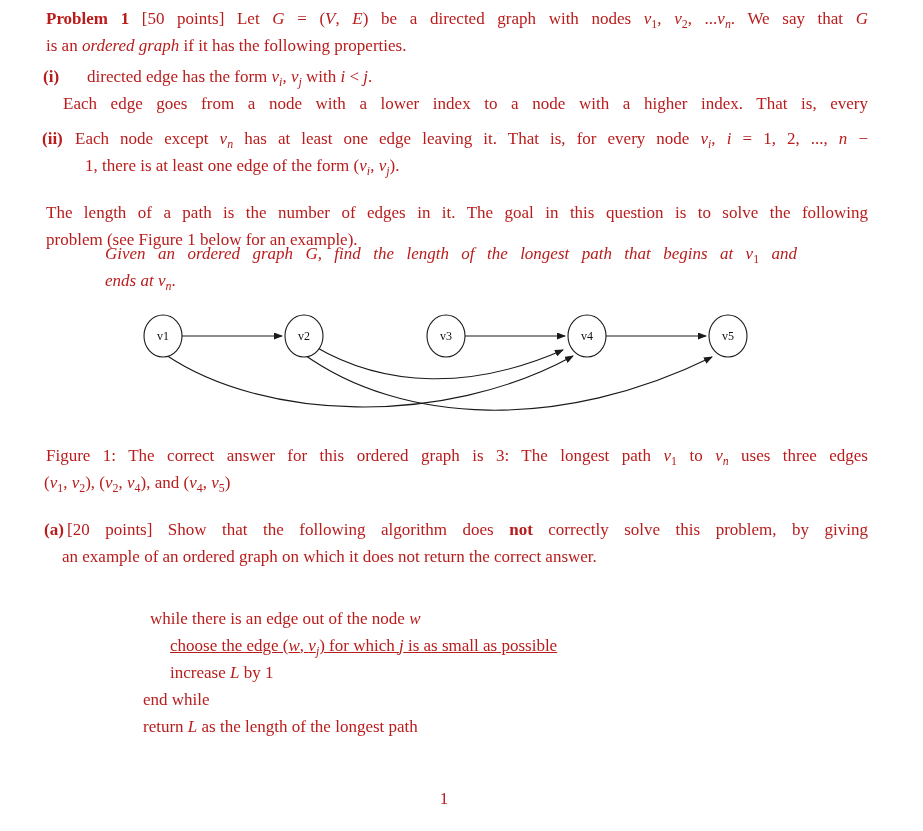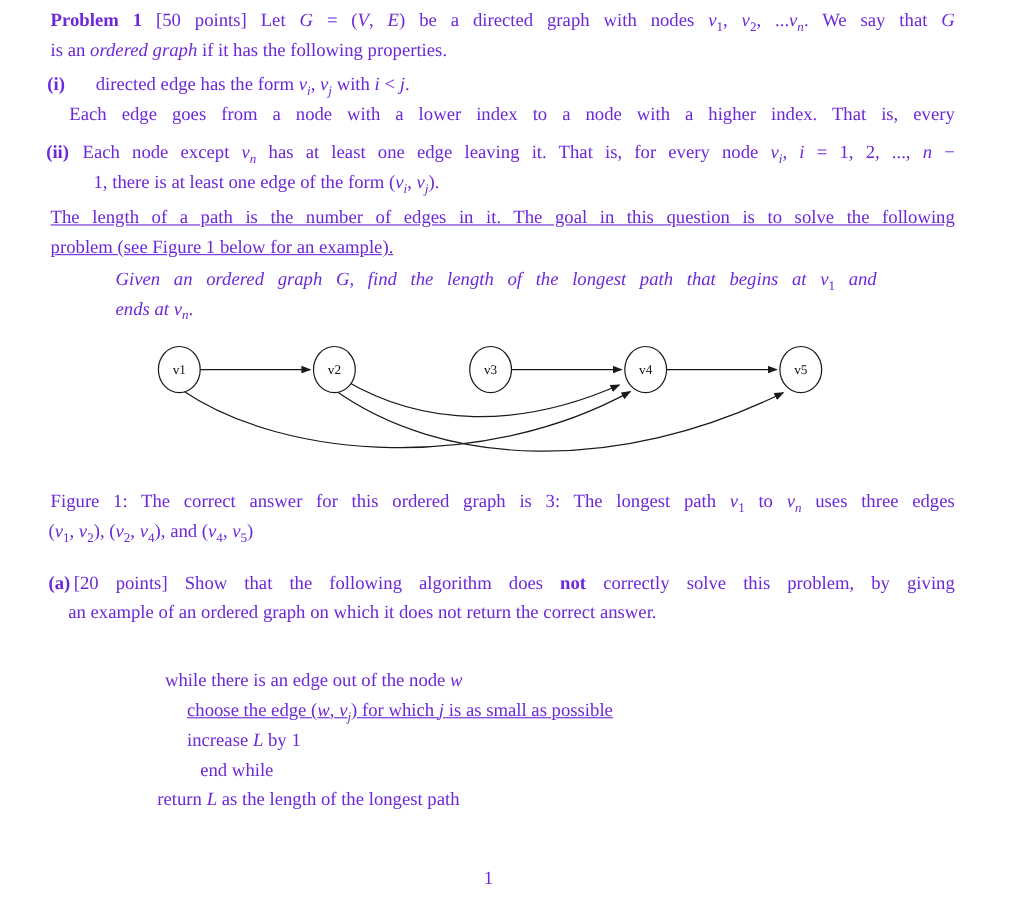--- a/index.html
+++ b/index.html
@@ -1,19 +1,19 @@
 <!DOCTYPE html>
 <html><head>
 <meta charset="utf-8">
 <style>
   html,body{margin:0;padding:0;background:#ffffff;}
   .page{
     position:relative;width:923px;height:831px;background:#ffffff;
     font-family:"Liberation Serif","DejaVu Serif",serif;
-    color:#6d28d9;font-size:17px;overflow:hidden;border-radius:32px;
+    color:#b91c1c;font-size:17px;overflow:hidden;border-radius:32px;
   }
   .blk{position:absolute;}
   .ln{height:27px;line-height:27px;white-space:pre;}
   .ln.j{white-space:normal;text-align:justify;text-align-last:justify;}
   i{font-style:italic;}
   b{font-weight:bold;}
   sub{font-size:70%;line-height:0;}
   .item-label{position:absolute;left:0;top:0;font-weight:bold;height:27px;line-height:27px;}
   .quote i{font-style:italic;}
   .figure-svg{position:absolute;left:0;top:300px;}
@@ -34,21 +34,21 @@
     <div class="ln" style="padding-left:44px;">directed edge has the form <i>v</i><sub><i>i</i></sub>, <i>v</i><sub><i>j</i></sub> with <i>i</i> &lt; <i>j</i>.</div>
     <div class="ln j" style="padding-left:20px;">Each edge goes from a node with a lower index to a node with a higher index. That is, every</div>
   </div>
 
   <div class="blk" style="top:125px;left:42px;width:826px;">
     <span class="item-label">(ii)</span>
     <div class="ln j" style="padding-left:33px;">Each node except <i>v</i><sub><i>n</i></sub> has at least one edge leaving it. That is, for every node <i>v</i><sub><i>i</i></sub>, <i>i</i> = 1, 2, ..., <i>n</i> −</div>
     <div class="ln" style="padding-left:43px;">1, there is at least one edge of the form (<i>v</i><sub><i>i</i></sub>, <i>v</i><sub><i>j</i></sub>).</div>
   </div>
 
-  <div class="blk" style="top:184px;left:46px;width:822px;text-decoration:underline;">
+  <div class="blk" style="top:199px;left:46px;width:822px;">
     <div class="ln j">The length of a path is the number of edges in it. The goal in this question is to solve the following</div>
     <div class="ln">problem (see Figure 1 below for an example).</div>
   </div>
 
   <div class="blk quote" style="top:240px;left:105px;width:692px;">
     <div class="ln j"><i>Given an ordered graph G, find the length of the longest path that begins at v</i><sub>1</sub> <i>and</i></div>
     <div class="ln"><i>ends at v</i><sub><i>n</i></sub>.</div>
   </div>
 
   <svg class="figure-svg" width="923" height="145" viewBox="0 0 923 145" id="graph-svg">
@@ -93,19 +93,19 @@
   <div class="blk" style="top:516px;left:44px;width:824px;">
     <span class="item-label">(a)</span>
     <div class="ln j" style="padding-left:23px;">[20 points] Show that the following algorithm does <b>not</b> correctly solve this problem, by giving</div>
     <div class="ln" style="padding-left:18px;">an example of an ordered graph on which it does not return the correct answer.</div>
   </div>
 
   <div class="blk" style="top:605px;left:143px;width:700px;">
     <div class="ln pc-line" style="padding-left: 7px;">while there is an edge out of the node <i>w</i></div>
     <div class="ln pc-line" style="padding-left: 27px; text-decoration: underline;">choose the edge (<i>w</i>, <i>v</i><sub><i>j</i></sub>) for which <i>j</i> is as small as possible</div>
     <div class="ln pc-line" style="padding-left: 27px;">increase <i>L</i> by 1</div>
-    <div class="ln pc-line" style="padding-left: 0px; margin-left: 39px;">end while</div>
+    <div class="ln pc-line" style="padding-left: 0px;">end while</div>
     <div class="ln pc-line" style="padding-left: 0px;">return <i>L</i> as the length of the longest path</div>
   </div>
 
   <div class="pagenum">1</div>
 
 </div>
 
 </body></html>

